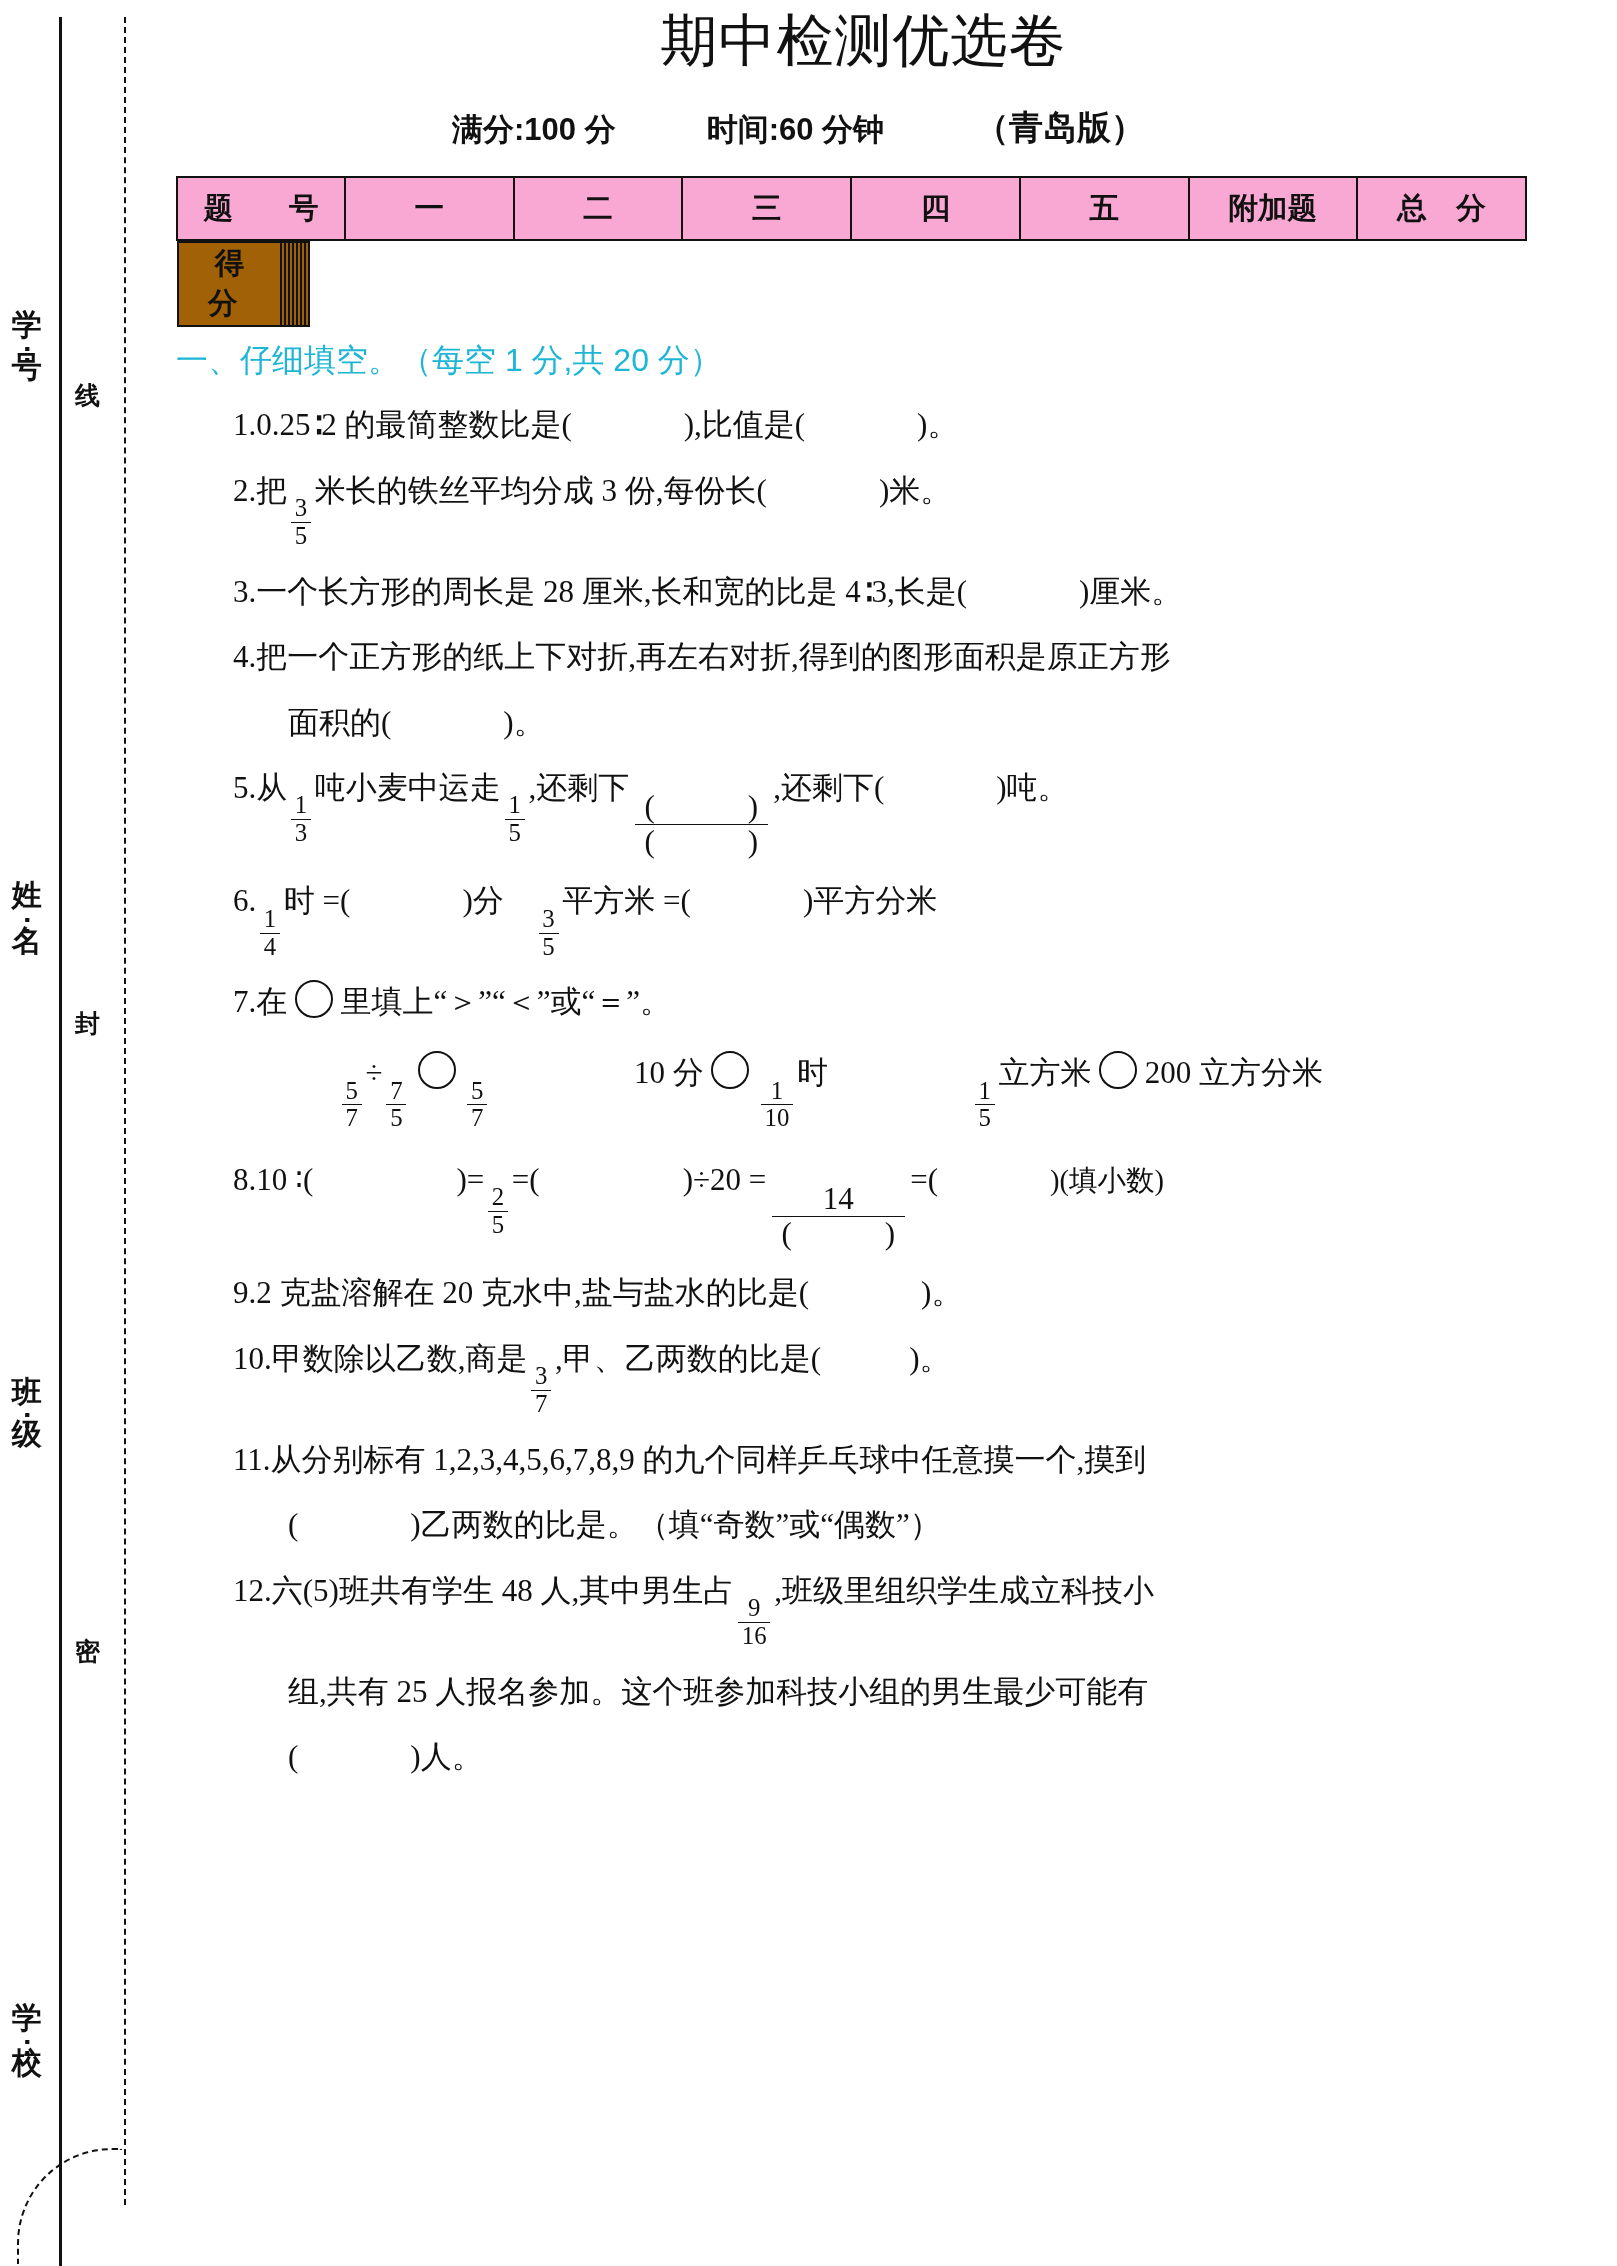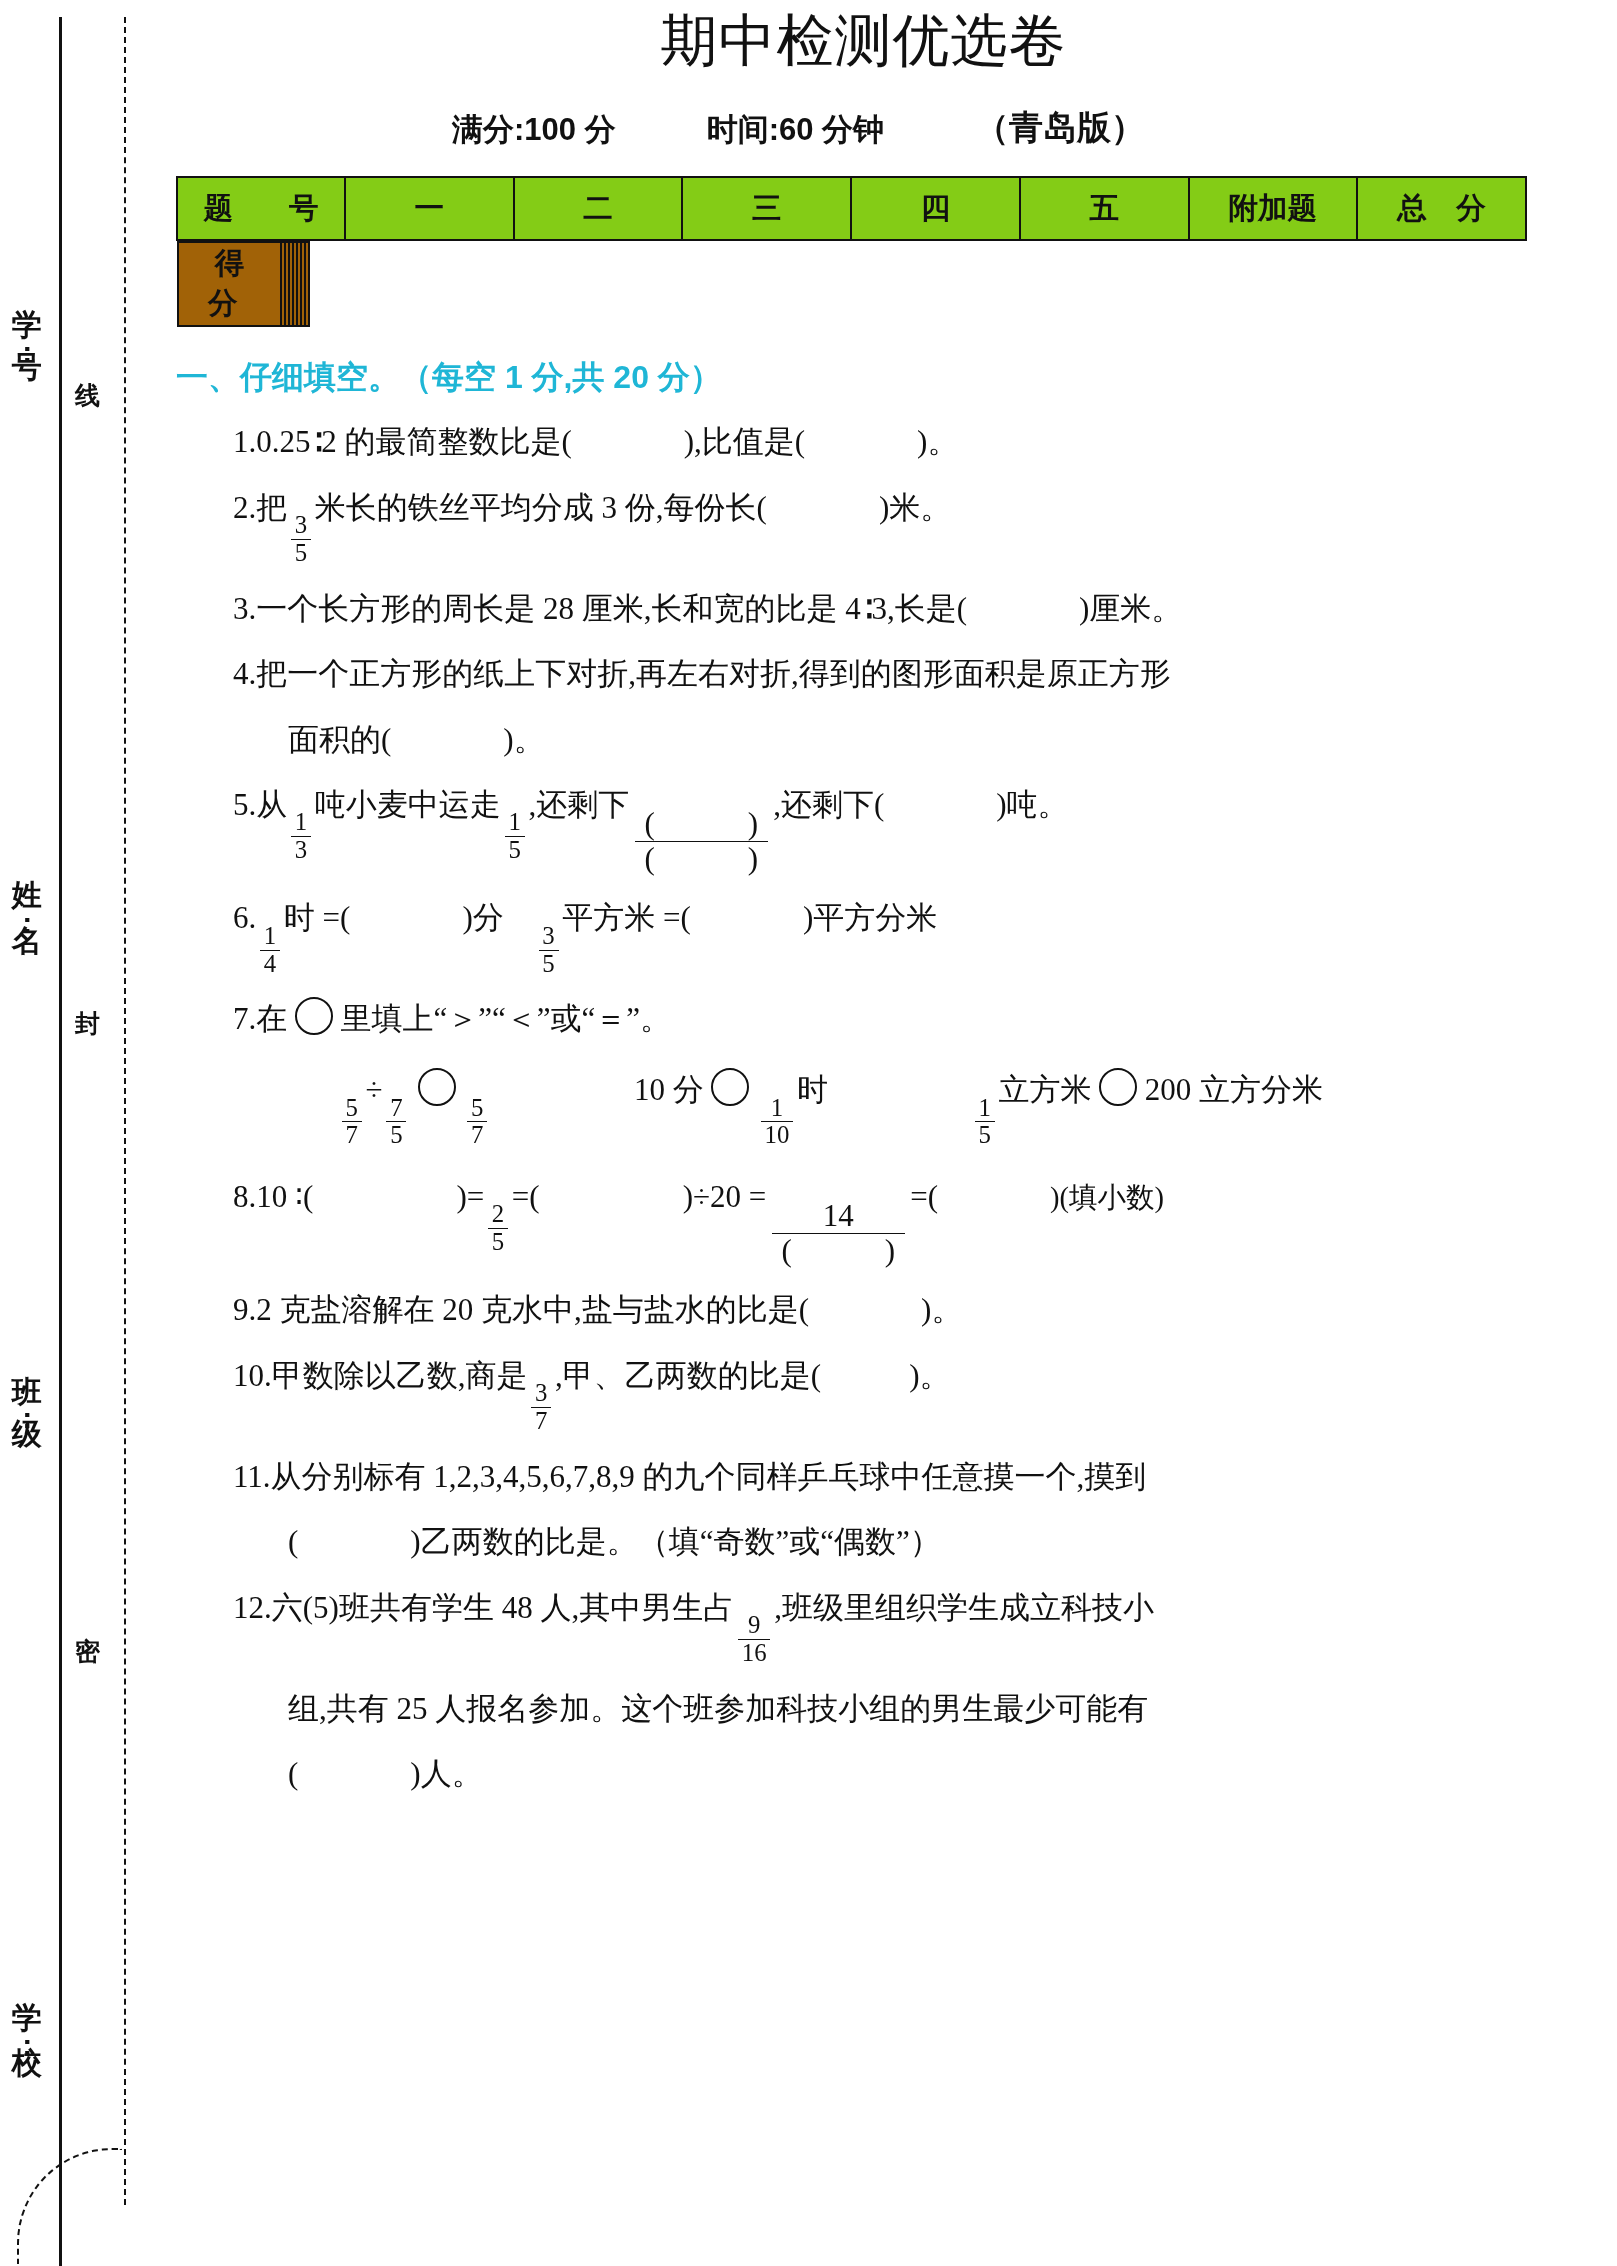--- a/index.html
+++ b/index.html
@@ -116,38 +116,38 @@
   }
   table.score td {
     border: 2.9px solid #111;
     height: 59px;
     text-align: center;
     font-family: "Liberation Sans", sans-serif;
     font-weight: bold;
     font-size: 29.5px;
   }
   table.score tr.head td {
-    background: #84cc16;
+    background: #f9a8d4;
     margin-left: 24px;
   }
   table.score td.lbl {
     width: 164px;
     background: #d9eef7;
     letter-spacing: 13.3px;
     text-indent: 13.3px;
   }
   table.score tr.blank td {
     background: #a16207;
     height: 63px;
   }
 
   .section-head {
-    margin-top: 29px;
-    font-family: "Liberation Sans", sans-serif;
-    font-weight: bold;
+    margin-top: 12px;
+    font-family: "Liberation Sans", sans-serif;
+    font-weight: normal;
     font-size: 32px;
     color: #111;
   }
   .section-head .cy { color: #1fb6d6; }
 
   .qlist { margin-top: 9.5px; }
   .q {
     display: flex;
     align-items: flex-start;
     font-size: 31px;

